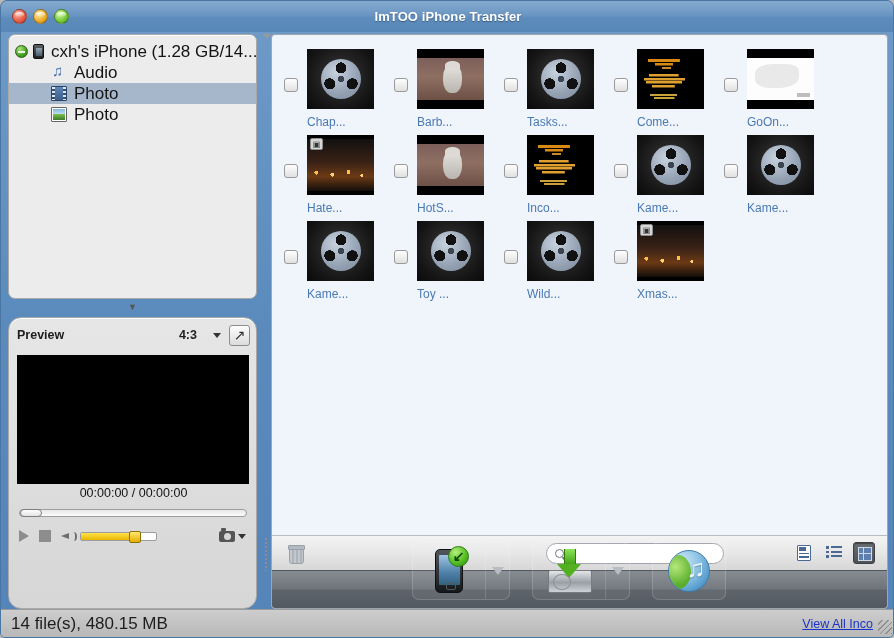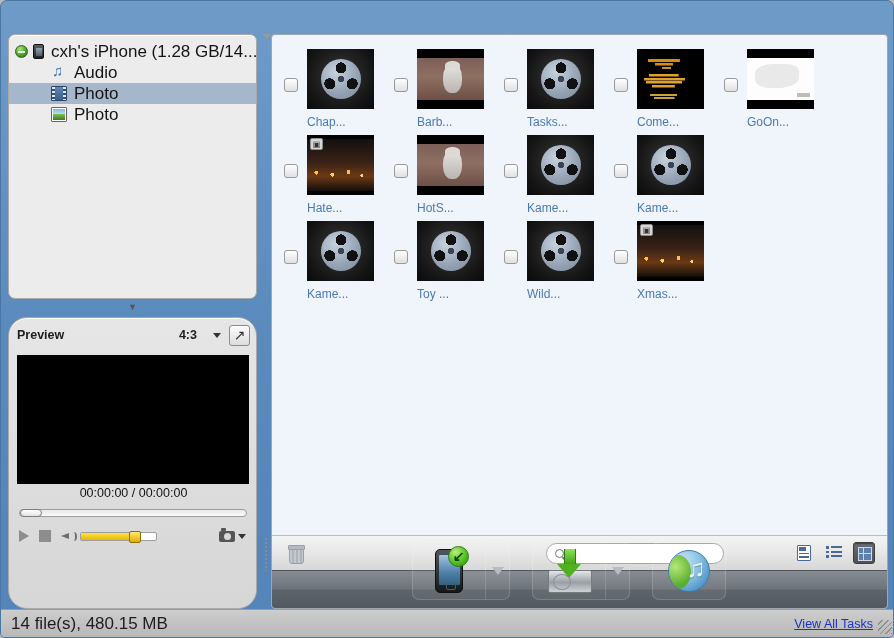--- a/index.html
+++ b/index.html
@@ -121,21 +121,21 @@
 
   .tree-collapse {
     position: absolute; left: 0; top: 267px; width: 249px; height: 14px;
     text-align: center; font-size: 9px; color: #555; line-height: 12px;
   }
 
   
   .preview-panel {
     position: absolute; left: 0; top: 283px; width: 249px; height: 292px;
     background: linear-gradient(to bottom, #e6e6e6, #d6d6d6);
-    border: 1px solid #a9a9a9; border-radius: 19px;
+    border: 1px solid #a9a9a9; border-radius: 13px;
     box-shadow: inset 0 1px 0 #fff;
   }
   .pv-header {
     position: absolute; left: 0; top: 0; width: 249px; height: 34px;
     display: flex; align-items: center; padding: 0 8px;
   }
   .pv-title { font-size: 12.5px; font-weight: bold; color: #1d1d1d; }
   .pv-ratio {
     margin-left: auto; margin-right: 8px;
     font-size: 12.5px; color: #1d1d1d; font-weight: bold;
@@ -521,20 +521,28 @@
   .resize-grip {
     position: absolute; right: 3px; bottom: 3px; width: 14px; height: 14px;
     background: repeating-linear-gradient(-45deg, #8e8e8e 0 1px, transparent 1px 4px);
   }
 </style>
 </head>
 <body>
 
 <div class="window">
 
+  <div class="titlebar">
+    <div class="lights">
+      <div class="light red"></div>
+      <div class="light yellow"></div>
+      <div class="light green"></div>
+    </div>
+    <div class="title-text">ImTOO iPhone Transfer</div>
+  </div>
 
   <div class="body-area">
 
     <div class="left-col">
 
       <div class="tree-panel">
         <div class="tree-row device">
           <div class="eject-ico"></div>
           <div class="phone-ico"></div>
           <div class="tree-label">cxh's iPhone (1.28 GB/14...</div>
@@ -649,20 +657,29 @@
               <div class="cell-label">Hate...</div>
             </div>
           </div>
           <div class="cell">
             <div class="cell-chk"></div>
             <div class="cell-main">
               <div class="thumb th-cat">
                   <div class="th-cat-in"></div>
                 </div>
               <div class="cell-label">HotS...</div>
+            </div>
+          </div>
+          <div class="cell">
+            <div class="cell-chk"></div>
+            <div class="cell-main">
+              <div class="thumb th-text">
+                  <div class="th-text-in"></div>
+                </div>
+              <div class="cell-label">Inco...</div>
             </div>
           </div>
           <div class="cell">
             <div class="cell-chk"></div>
             <div class="cell-main">
               <div class="thumb th-reel"></div>
               <div class="cell-label">Kame...</div>
             </div>
           </div>
           <div class="cell">
@@ -758,17 +775,17 @@
               </div>
           </div>
         </div>
       </div>
 
     </div>
   </div>
 
   <div class="statusbar">
     <div class="status-text">14 file(s), 480.15 MB</div>
-    <div class="tasks-link">View All Tasks</div>
+    <div class="tasks-link">View All Inco</div>
     <div class="resize-grip"></div>
   </div>
 
 </div>
 
 </body></html>

